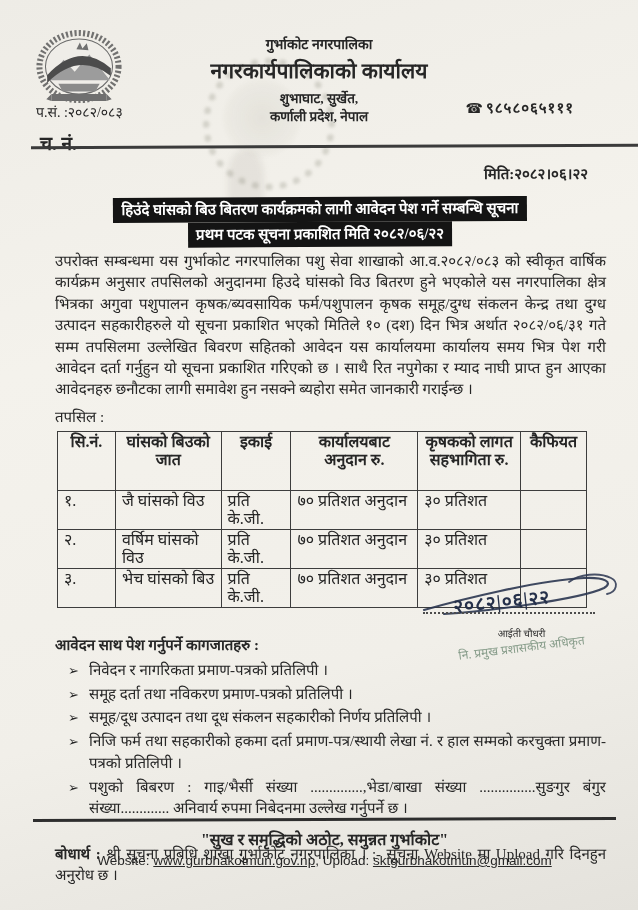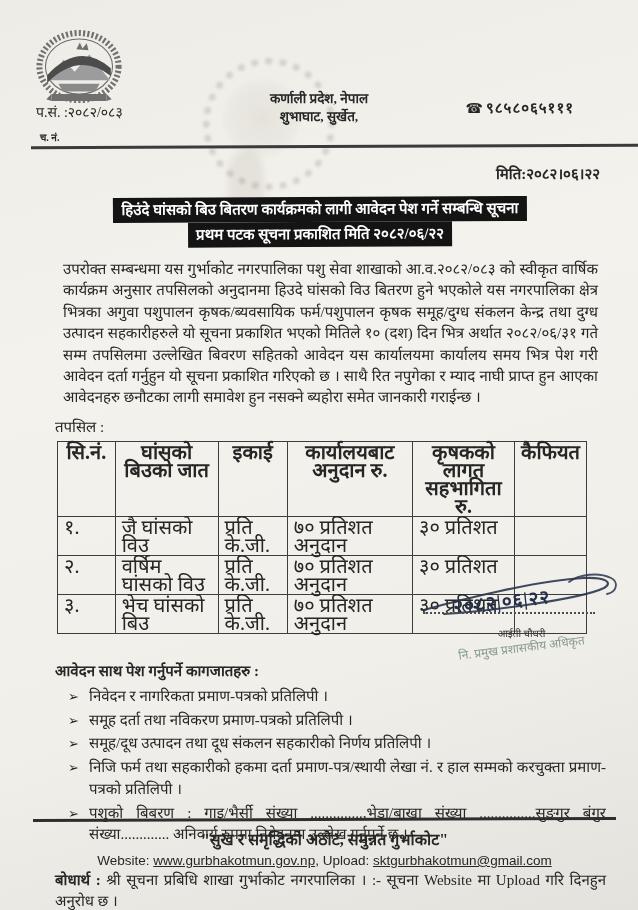--- a/index.html
+++ b/index.html
@@ -12,42 +12,42 @@
     position:relative; width:638px; height:910px; overflow:hidden;
     background:linear-gradient(165deg,#eeece6 0%,#f4f2ec 35%,#f1efe9 70%,#e4e2dc 100%);
     color:#262626;
   }
   
   .emblem { position:absolute; left:36px; top:30px; width:86px; height:80px; }
   .org-block { position:absolute; left:0; top:34px; width:100%; text-align:center; }
   .org-name { font-size:14px; font-weight:bold; }
   .office-name { font-size:21px; font-weight:bold; margin-top:3px; }
   .ref-no { position:absolute; left:36px; top:102px; font-size:14px; font-weight:normal; }
-  .dispatch-no { position:absolute; left:40px; top:130px; font-size:10px; font-weight:bold; }
+  .dispatch-no { position:absolute; left:40px; top:130px; font-size:19px; font-weight:bold; }
   .address { position:absolute; left:0; top:90px; width:100%; text-align:center; font-size:13.5px; font-weight:bold; line-height:18px; }
   .phone { position:absolute; right:64px; top:97px; font-size:15px; font-weight:bold; letter-spacing:1px;text-align:right; }
   .phone-icon { font-size:14px; margin-right:2px; }
   .header-rule { position:absolute; left:31px; right:0; top:145px; height:0; border-top:3px solid #3b3b3b; transform:rotate(-0.25deg); }
   
   .wm-seal { position:absolute; left:203px; top:58px; width:118px; height:118px; border-radius:50%;
     border:7px dotted rgba(112,110,92,0.22); filter:blur(1.5px); }
   .wm-seal-inner { position:absolute; left:222px; top:78px; width:80px; height:80px; border-radius:50%;
     background:radial-gradient(circle, rgba(120,118,98,0.10) 0%, rgba(120,118,98,0.04) 60%, transparent 75%); filter:blur(1px); }
   .wm-smudge { position:absolute; left:228px; top:150px; width:36px; height:70px;
     background:rgba(115,112,95,0.10); filter:blur(3px); border-radius:40%; }
   
-  .date-line { position:absolute; right:38px; top:163px; font-size:15px; font-weight:bold; }
+  .date-line { position:absolute; right:50px; top:163px; font-size:15px; font-weight:bold; }
   .title-wrap { position:absolute; left:64px; top:197px; width:512px; text-align:center; line-height:22px; transform:rotate(-0.3deg); }
   .title-chip { display:inline-block; background:#141414; color:#ffffff; font-weight:bold; font-size:15px; padding:1px 8px 2px; }
   
   .content { position:absolute; left:55px; top:251px; width:551px; font-size:15px; line-height:21.4px; text-align:justify; }
-  .para { margin:8px; }
+  .para { margin:0; }
   .link-inline { font-family:"Liberation Sans","DejaVu Sans",sans-serif; font-weight:bold; text-decoration:underline; font-size:15px; color:#1d1d1d; }
   .tapasil-label { font-weight:normal; margin-top:6px; }
-  table.details { border-collapse:collapse; margin-top:3px; margin-left:2px; width:530px; font-size:20px; line-height:18px; text-align:left; }
+  table.details { border-collapse:collapse; margin-top:3px; margin-left:2px; width:530px; font-size:16px; line-height:18px; text-align:left; }
   table.details th, table.details td { border:1.4px solid #3d3d3d; padding:1px 6px; vertical-align:top; }
   table.details thead th { text-align:center; font-weight:bold; height:56px; }
   table.details tbody td { height:21px; }
   col.c0{width:58px;} col.c1{width:106px;} col.c2{width:70px;} col.c3{width:127px;} col.c4{width:103px;} col.c5{width:66px;}
   
   .docs { margin-top:27px; }
   .docs-heading { font-weight:bold; margin-bottom:3px; }
   .doc-item { position:relative; padding-left:34px; margin-bottom:2.5px; text-align:justify; }
   .doc-bullet { position:absolute; left:13px; top:0; font-family:"DejaVu Sans",sans-serif; font-size:13px; }
   
@@ -85,25 +85,29 @@
       <ellipse cx="50" cy="42" rx="39" ry="32" fill="#efede8" stroke="#6a6a6a" stroke-width="1.2"></ellipse>
       <path d="M14,58 L32,34 L45,48 L62,28 L86,58 Z" fill="#9c9c9c"></path>
       <path d="M13,52 Q50,12 87,44 L87,53 Q50,24 13,61 Z" fill="#4c4c4c"></path>
       <path d="M47,22 l4,-8 l3,7 l5,-6 l2,8 Z" fill="#707070"></path>
       <path d="M26,62 h48 l-5,9 h-38 Z" fill="#8a8a8a"></path>
       <path d="M18,74 h64 v8 h-64 Z" fill="#6f6f6f"></path>
       <path d="M18,74 l-6,6 l6,2 Z M82,74 l6,6 l-6,2 Z" fill="#6f6f6f"></path>
     </svg>
   </div>
 
+  <div class="org-block">
+    <div class="org-name">गुर्भाकोट नगरपालिका</div>
+    <div class="office-name">नगरकार्यपालिकाको कार्यालय</div>
+  </div>
   <div class="ref-no">प.सं. :२०८२/०८३</div>
   <div class="dispatch-no">च. नं.</div>
   <div class="address">
+    <div>शुभाघाट, सुर्खेत,</div>
     <div>कर्णाली प्रदेश, नेपाल</div>
-    <div>शुभाघाट, सुर्खेत,</div>
   </div>
   <div class="phone"><span class="phone-icon">☎</span><span>९८५८०६५१११</span></div>
   <div class="header-rule"></div>
 
   <div class="date-line">मिति:२०८२।०६।२२</div>
 
   <div class="title-wrap">
     <span class="title-chip">हिउंदे घांसको बिउ बितरण कार्यक्रमको लागी आवेदन पेश गर्ने सम्बन्धि सूचना</span><br>
     <span class="title-chip">प्रथम पटक सूचना प्रकाशित मिति २०८२/०६/२२</span>
   </div>

